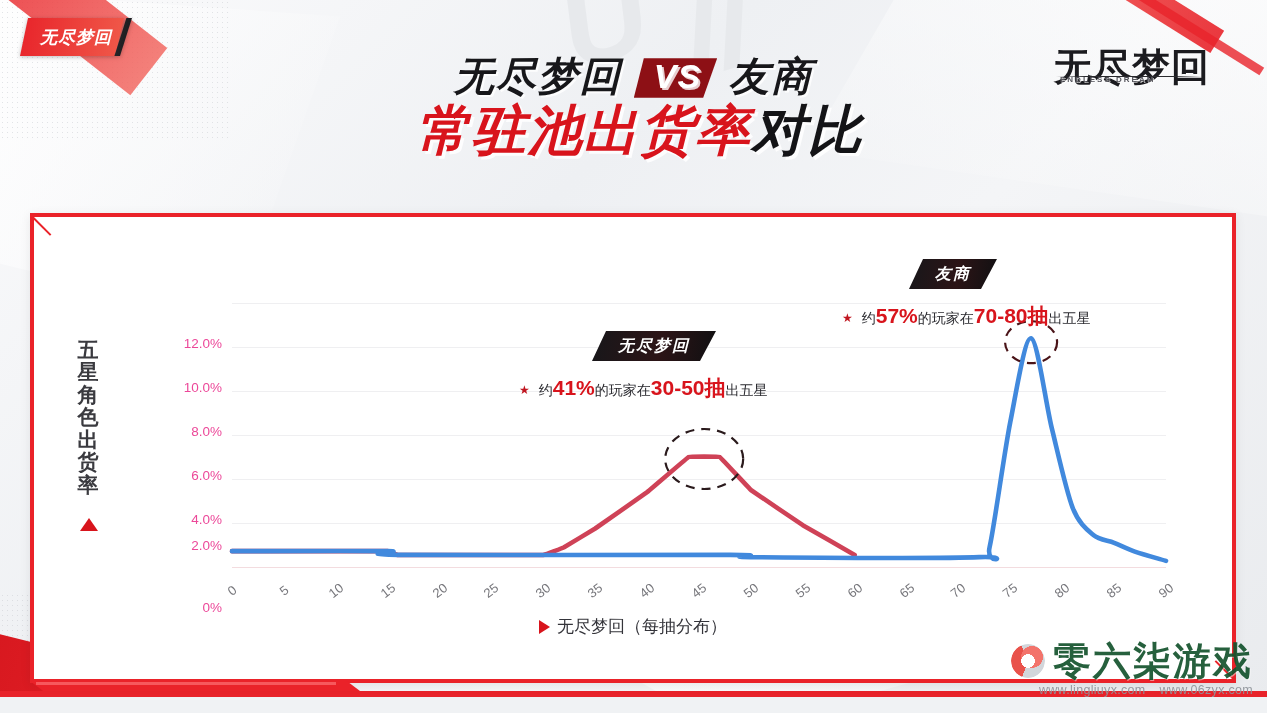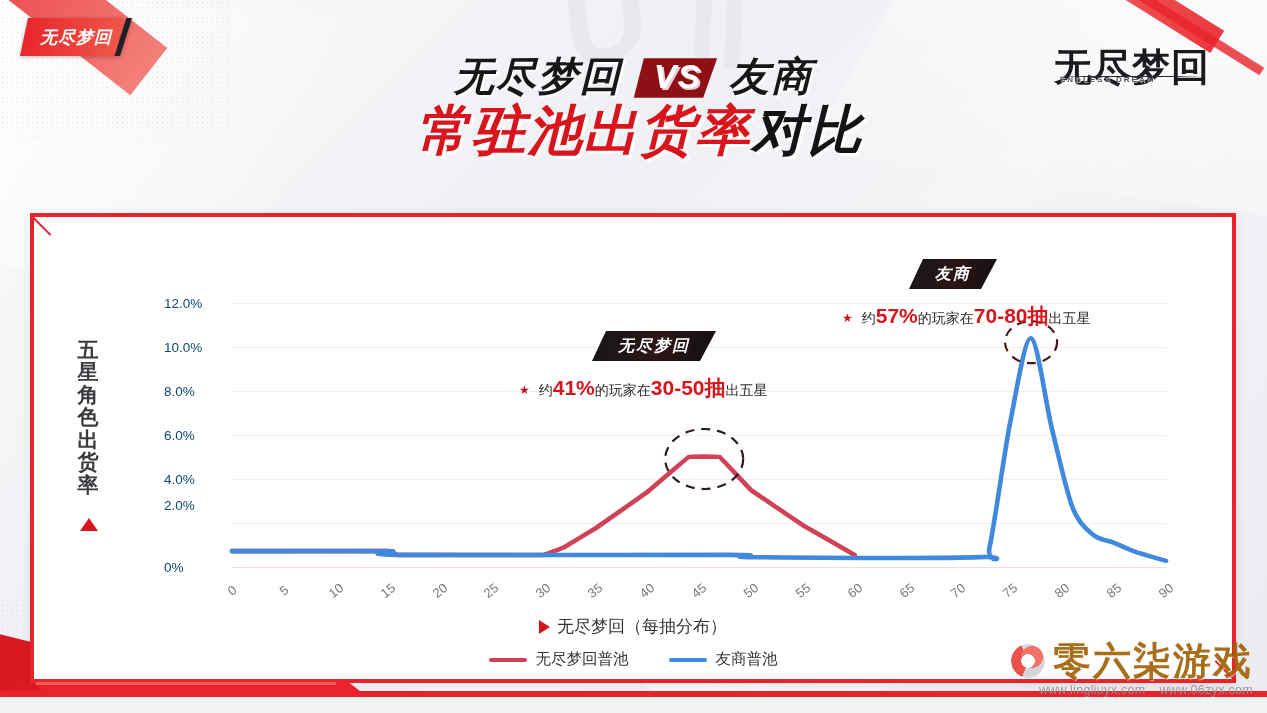--- a/index.html
+++ b/index.html
@@ -185,22 +185,22 @@
     font-size:21px; font-weight:bold; color:#3a3a3f; letter-spacing:2px;
     line-height:1.07;
   }
   #ylabel .ch { display:block; }
   #ylabel .tri {
     margin:4px auto 0; width:0;height:0;
     border-left:9px solid transparent; border-right:9px solid transparent;
     border-bottom:13px solid #d8141c;
   }
   .ytick {
-    position:absolute; right:0; width:58px; 
-    font-size:13.5px; color:#0c4a6e; transform:translateY(-50%);
+    position:absolute; right:0; width:58px; text-align:right;
+    font-size:13.5px; color:#ec4899; transform:translateY(-50%);margin-top:40px;
   }
   .grid { position:absolute; left:198px; right:66px; height:1px; }
   .xtick {
     position:absolute; font-size:13px; color:#77777c;
     transform:translateX(-50%) rotate(-38deg); transform-origin:center;
     white-space:nowrap;
   }
   #xaxislabel {
     position:absolute; left:0; right:0; top:398px; text-align:center;
     font-size:17px; color:#34343a; font-weight:500;
@@ -243,21 +243,21 @@
   svg { position:absolute; left:0; top:0; overflow:visible; }
 
   
   #wmark {
     position:absolute; right:14px; bottom:16px; z-index:8;
     display:flex; flex-direction:column; align-items:flex-end;
     opacity:.92;
   }
   #wmark .row { display:flex; align-items:center; gap:8px; }
   #wmark .mark {
-    font-size:38px; font-weight:bold; color:#a16207; letter-spacing:2px;
+    font-size:38px; font-weight:bold; color:#14532d; letter-spacing:2px;
     line-height:1; text-shadow:1px 1px 0 rgba(255,255,255,.5);
   }
   #wmark .swirl {
     width:34px;height:34px;border-radius:50%;
     background:radial-gradient(circle at 62% 38%,#f3685f 0 36%,transparent 37%),
                conic-gradient(from 200deg,#e8443c 0 38%,#cfd3d8 38% 100%);
     mask:radial-gradient(circle,transparent 0 28%,#000 29%);
     -webkit-mask:radial-gradient(circle,transparent 0 28%,#000 29%);
   }
   #wmark .urls {
@@ -386,30 +386,20 @@
       <span class="star">★</span>
       <span>
         <span class="sm">约</span><b class="num">57%</b><span class="sm">的玩家在</span><b class="num">70-80抽</b><span class="sm">出五星</span>
       </span>
     </div>
 
     <div id="xaxislabel">
       <span class="tri"></span><span>无尽梦回（每抽分布）</span>
     </div>
 
-    <div id="legend">
-        <div class="item">
-          <span class="swatch" style="background: rgb(207, 66, 87);"></span>
-          <span>无尽梦回普池</span>
-        </div>
-        <div class="item">
-          <span class="swatch" style="background: rgb(65, 137, 221);"></span>
-          <span>友商普池</span>
-        </div>
-      </div>
   </div>
 </div>
 
 <div id="wmark">
   <div class="row">
     <span class="swirl"></span>
     <span class="mark">零六柒游戏</span>
   </div>
   <div class="urls">
     <span>www.lingliuyx.com</span>

